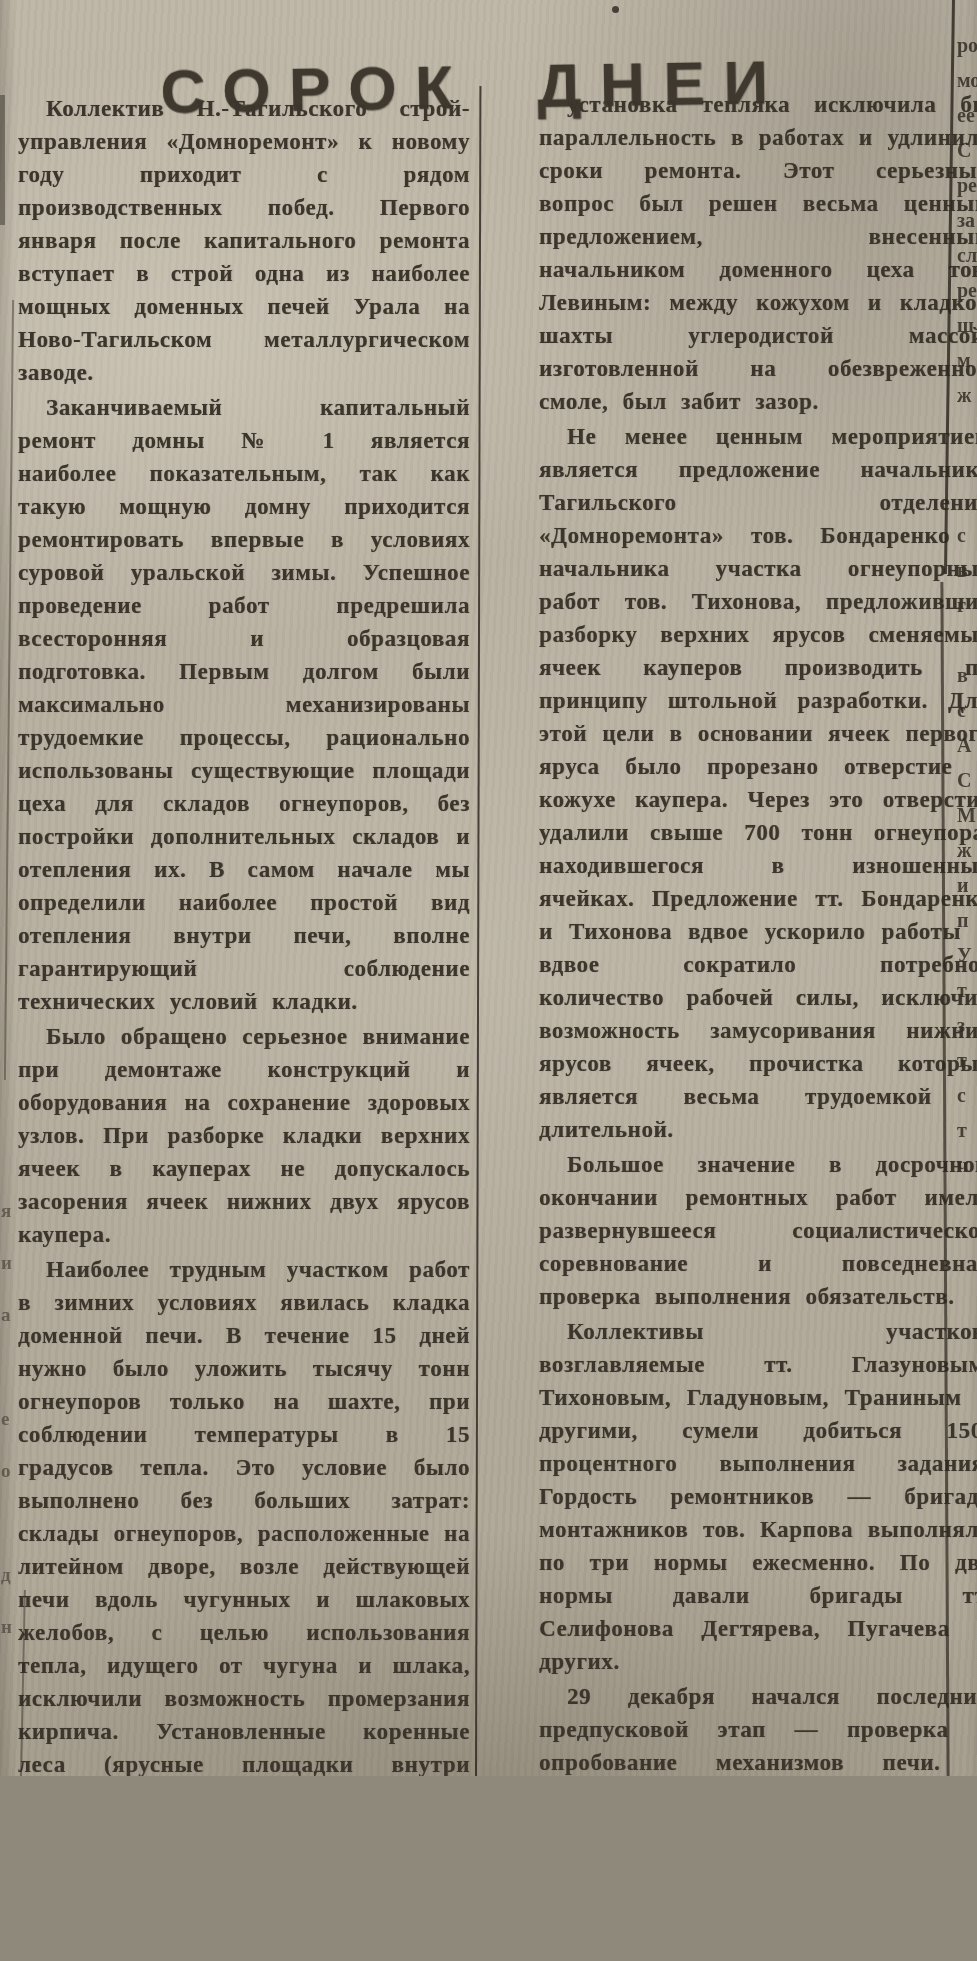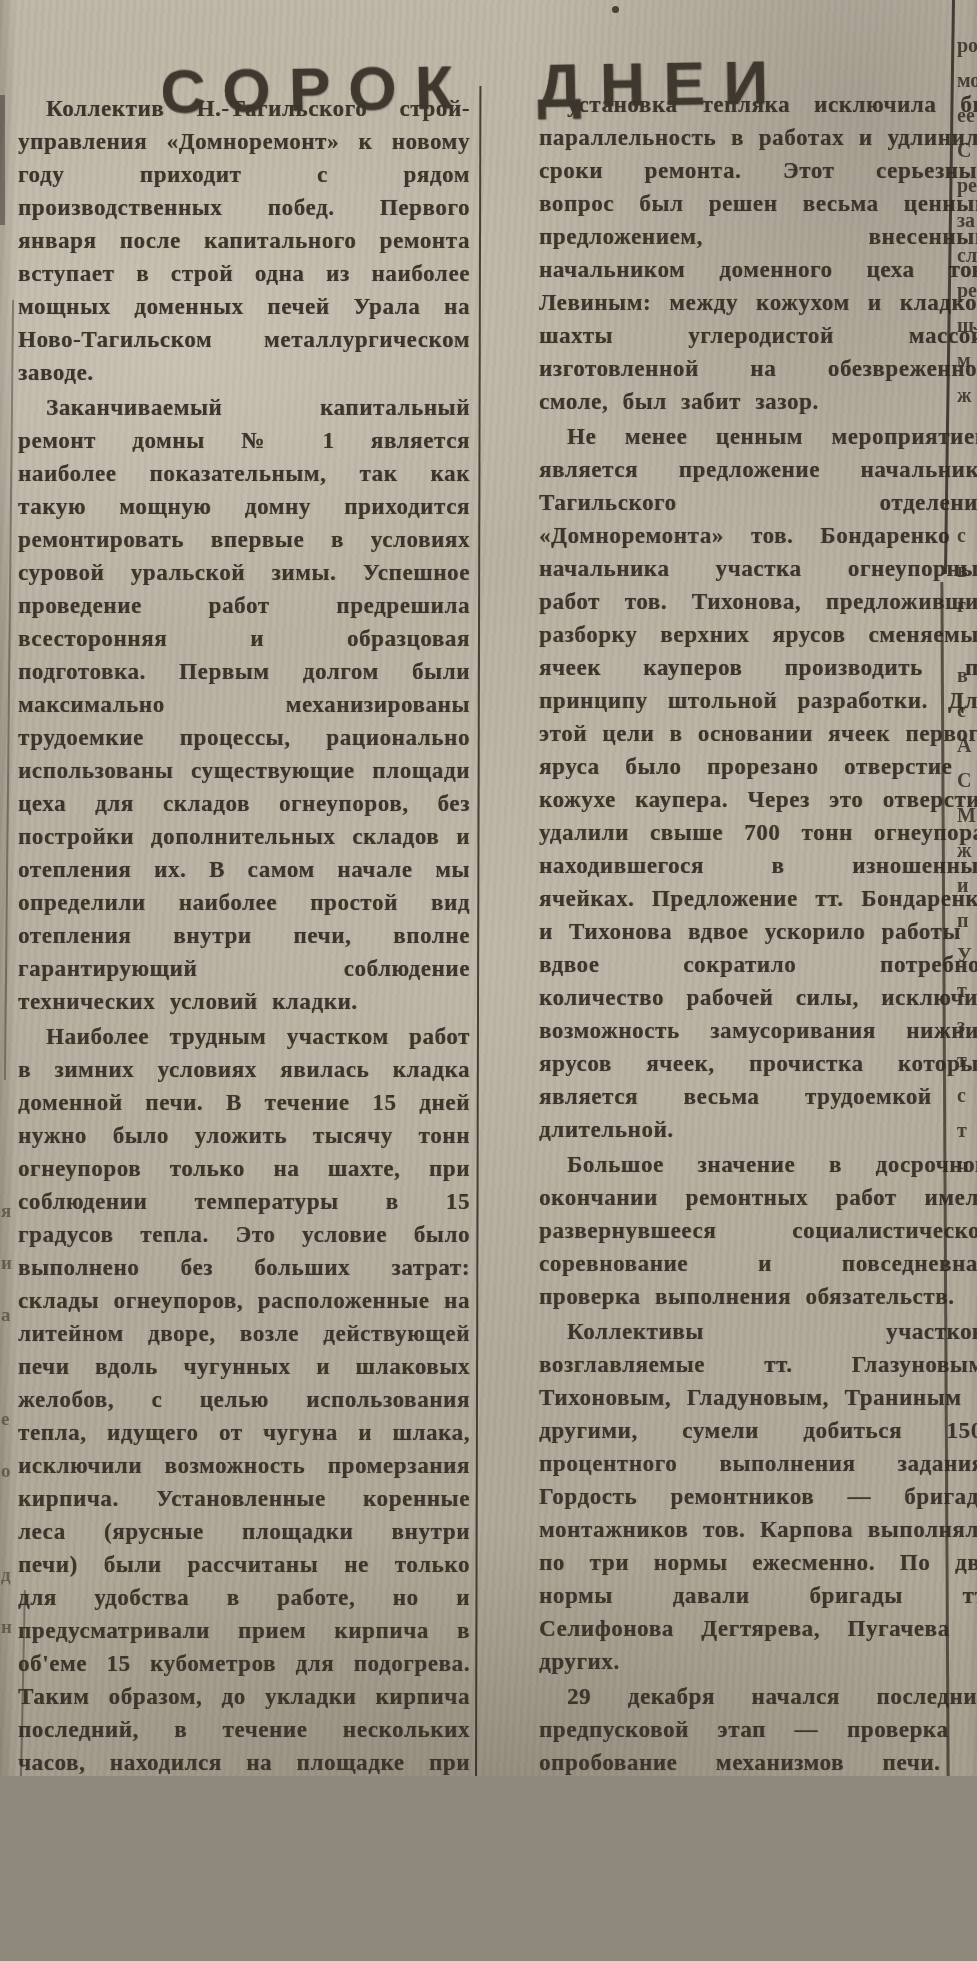--- a/index.html
+++ b/index.html
@@ -104,20 +104,21 @@
 
 <div class="page">
 
   <div class="ink-speck"></div>
 
   <h1 class="title">СОРОК ДНЕИ</h1>
 
   <div class="col col-left">
     <p>Коллектив Н.-Тагильского строй-управления «Домноремонт» к новому году приходит с рядом производственных побед. Первого января после капитального ремонта вступает в строй одна из наиболее мощных доменных печей Урала на Ново-Тагильском металлургическом заводе.</p>
     <p>Заканчиваемый капитальный ремонт домны № 1 является наиболее показательным, так как такую мощную домну приходится ремонтировать впервые в условиях суровой уральской зимы. Успешное проведение работ предрешила всесторонняя и образцовая подготовка. Первым долгом были максимально механизированы трудоемкие процессы, рационально использованы существующие площади цеха для складов огнеупоров, без постройки дополнительных складов и отепления их. В самом начале мы определили наиболее простой вид отепления внутри печи, вполне гарантирующий соблюдение технических условий кладки.</p>
+    <p>Было обращено серьезное внимание при демонтаже конструкций и оборудования на сохранение здоровых узлов. При разборке кладки верхних ячеек в кауперах не допускалось засорения ячеек нижних двух ярусов каупера.</p>
     <p>Наиболее трудным участком работ в зимних условиях явилась кладка доменной печи. В течение 15 дней нужно было уложить тысячу тонн огнеупоров только на шахте, при соблюдении температуры в 15 градусов тепла. Это условие было выполнено без больших затрат: склады огнеупоров, расположенные на литейном дворе, возле действующей печи вдоль чугунных и шлаковых желобов, с целью использования тепла, идущего от чугуна и шлака, исключили возможность промерзания кирпича. Установленные коренные леса (ярусные площадки внутри печи) были рассчитаны не только для удобства в работе, но и предусматривали прием кирпича в об'еме 15 кубометров для подогрева. Таким образом, до укладки кирпича последний, в течение нескольких часов, находился на площадке при температуре воздуха в 15 градусов тепла.</p>
 
   </div>
 
   <div class="col col-right">
     <p>установка тепляка исключила бы параллельность в работах и удлинила сроки ремонта. Этот серьезный вопрос был решен весьма ценным предложением, внесенным начальником доменного цеха тов. Левиным: между кожухом и кладкой шахты углеродистой массой, изготовленной на обезвреженной смоле, был забит зазор.</p>
     <p>Не менее ценным мероприятием является предложение начальника Тагильского отделения «Домноремонта» тов. Бондаренко и начальника участка огнеупорных работ тов. Тихонова, предложивших разборку верхних ярусов сменяемых ячеек кауперов производить по принципу штольной разработки. Для этой цели в основании ячеек первого яруса было прорезано отверстие в кожухе каупера. Через это отверстие удалили свыше 700 тонн огнеупора, находившегося в изношенных ячейках. Предложение тт. Бондаренко и Тихонова вдвое ускорило работы и вдвое сократило потребное количество рабочей силы, исключив возможность замусоривания нижних ярусов ячеек, прочистка которых является весьма трудоемкой и длительной.</p>
     <p>Большое значение в досрочном окончании ремонтных работ имело развернувшееся социалистическое соревнование и повседневная проверка выполнения обязательств.</p>
     <p>Коллективы участков, возглавляемые тт. Глазуновым, Тихоновым, Гладуновым, Траниным и другими, сумели добиться 150-процентного выполнения задания. Гордость ремонтников — бригада монтажников тов. Карпова выполняла по три нормы ежесменно. По две нормы давали бригады тт. Селифонова Дегтярева, Пугачева и других.</p>
     <p>29 декабря начался последний предпусковой этап — проверка и опробование механизмов печи. 1 января 1945 года домна № 1 будет поставлена на сушку. Таким образом, за 40 дней мы вернем стране мощную печь, рассчитанную на выпуск сотен тонн чугуна</p>

